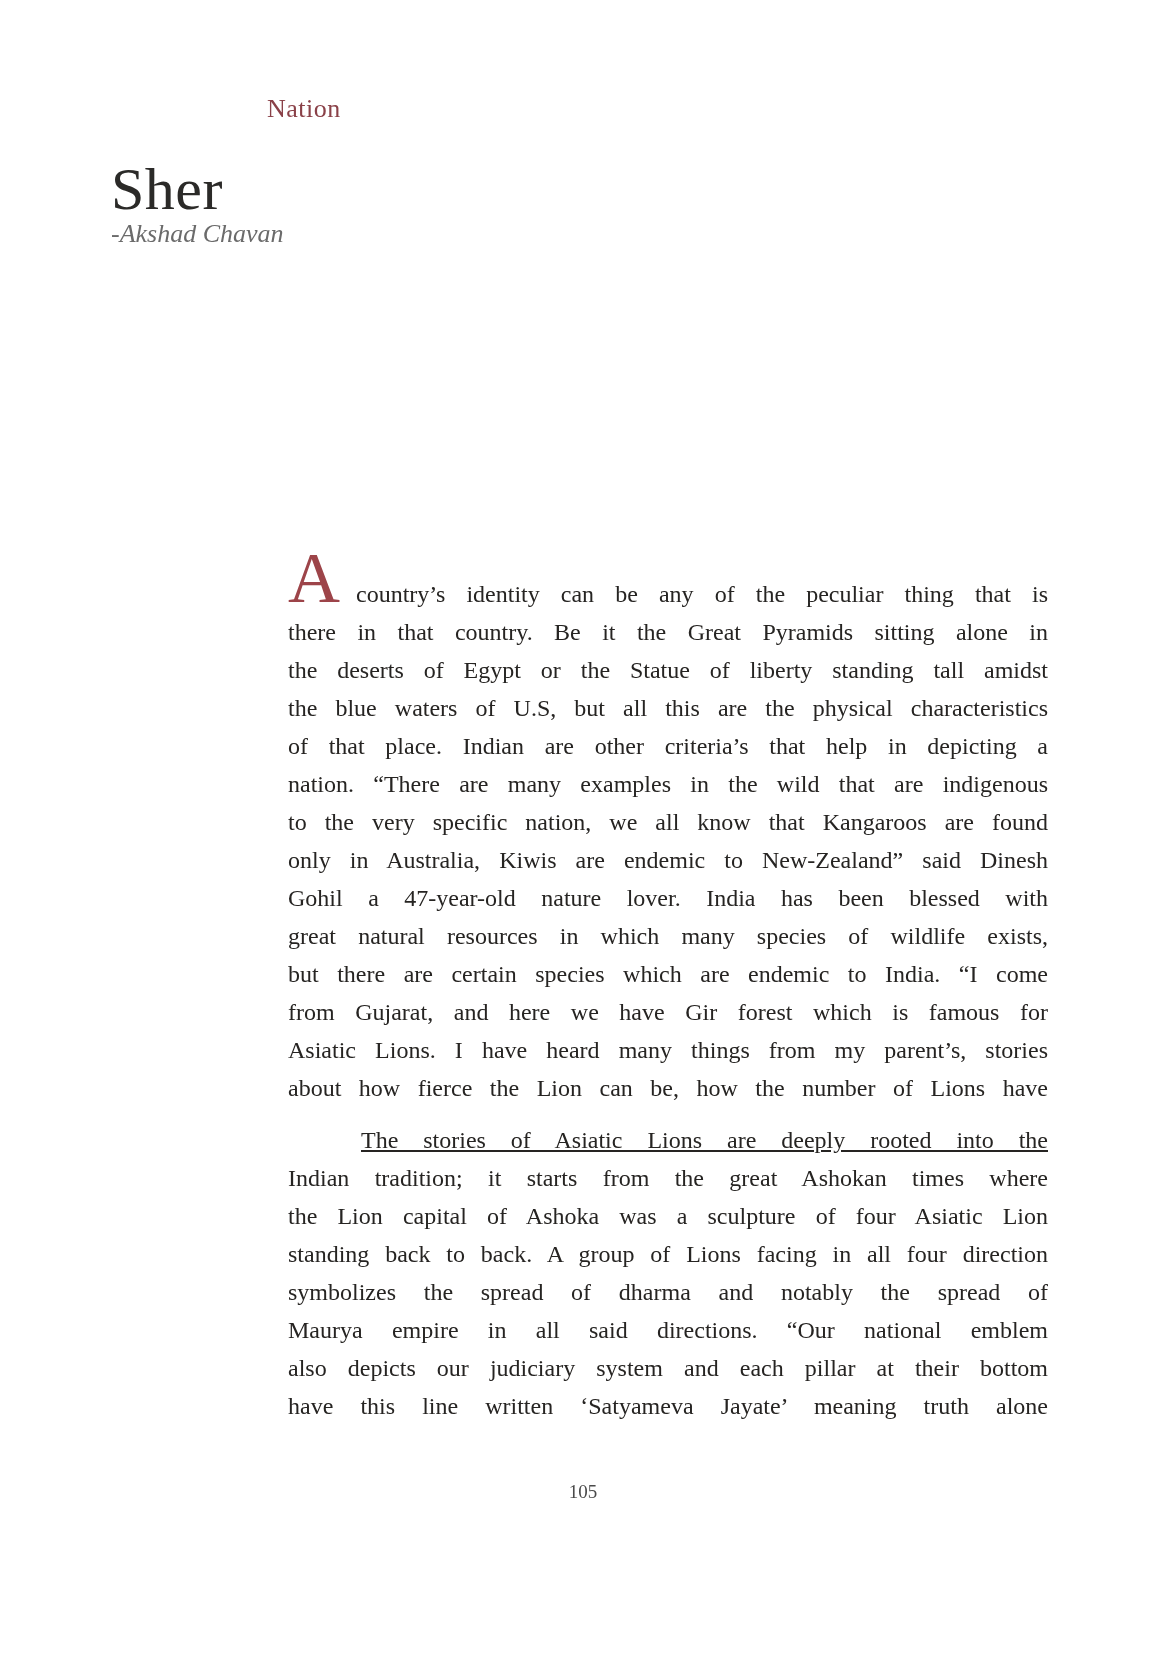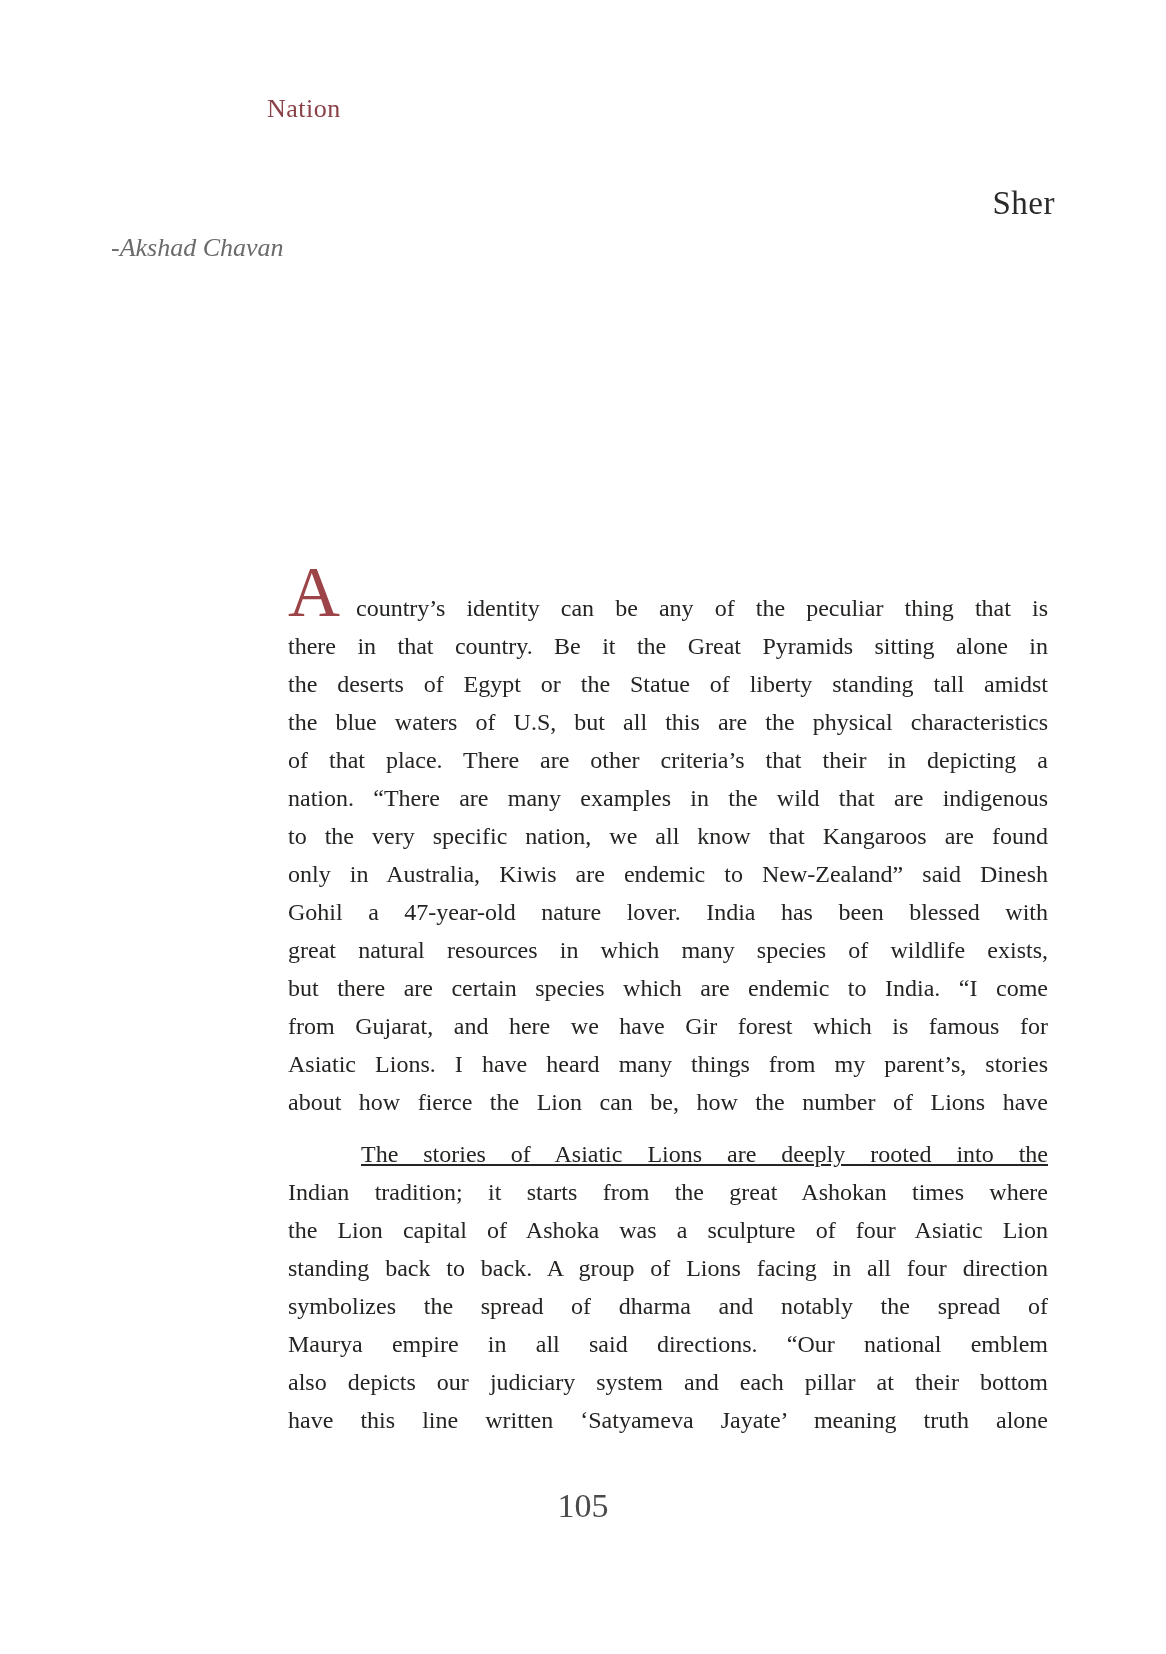--- a/index.html
+++ b/index.html
@@ -17,23 +17,23 @@
     overflow: hidden;
   }
   .kicker {
     margin: 95px 0 0 156px;
     font-size: 26px;
     line-height: 28px;
     color: #8a4148;
     letter-spacing: 0.5px;
   }
   .title {
-    margin: 52px 0 0 0;
-    text-align: right;
-    font-size: 33px;
+    margin: 38px 0 0 0;
+    text-align: left;
+    font-size: 60px;
     line-height: 56px;
     font-weight: normal;
     color: #2b2a28;
     letter-spacing: 0.5px;
   }
   .author {
     margin: 2px 231px 0 0;
     text-align: left;
     font-style: italic;
     font-size: 26px;
@@ -67,21 +67,21 @@
   }
   .dropcap {
     font-size: 72px;
     line-height: 0;
     color: #9d4449;
     margin-right: 16px;
   }
   .pageno {
     margin-top: 53px;
     text-align: center;
-    font-size: 34px;
+    font-size: 19px;
     line-height: 28px;
     color: #4a4a4a;
   }
 </style>
 </head>
 <body>
 
 <div class="page">
 
   <div class="kicker">Nation</div>
@@ -93,21 +93,21 @@
   <div class="body-block">
 
     <div class="body-line">
       <span class="dropcap">A</span><span>country’s identity can be any of the peculiar thing that is</span>
     </div>
 
     <div>
         <div class="body-line">there in that country. Be it the Great Pyramids sitting alone in</div>
         <div class="body-line">the deserts of Egypt or the Statue of liberty standing tall amidst</div>
         <div class="body-line">the blue waters of U.S, but all this are the physical characteristics</div>
-        <div class="body-line">of that place. There are other criteria’s that their in depicting a</div>
+        <div class="body-line">of that place. Indian are other criteria’s that help in depicting a</div>
         <div class="body-line">nation. “There are many examples in the wild that are indigenous</div>
         <div class="body-line">to the very specific nation, we all know that Kangaroos are found</div>
         <div class="body-line">only in Australia, Kiwis are endemic to New-Zealand” said Dinesh</div>
         <div class="body-line">Gohil a 47-year-old nature lover. India has been blessed with</div>
         <div class="body-line">great natural resources in which many species of wildlife exists,</div>
         <div class="body-line">but there are certain species which are endemic to India. “I come</div>
         <div class="body-line">from Gujarat, and here we have Gir forest which is famous for</div>
         <div class="body-line">Asiatic Lions. I have heard many things from my parent’s, stories</div>
         <div class="body-line">about how fierce the Lion can be, how the number of Lions have</div>
       </div>

